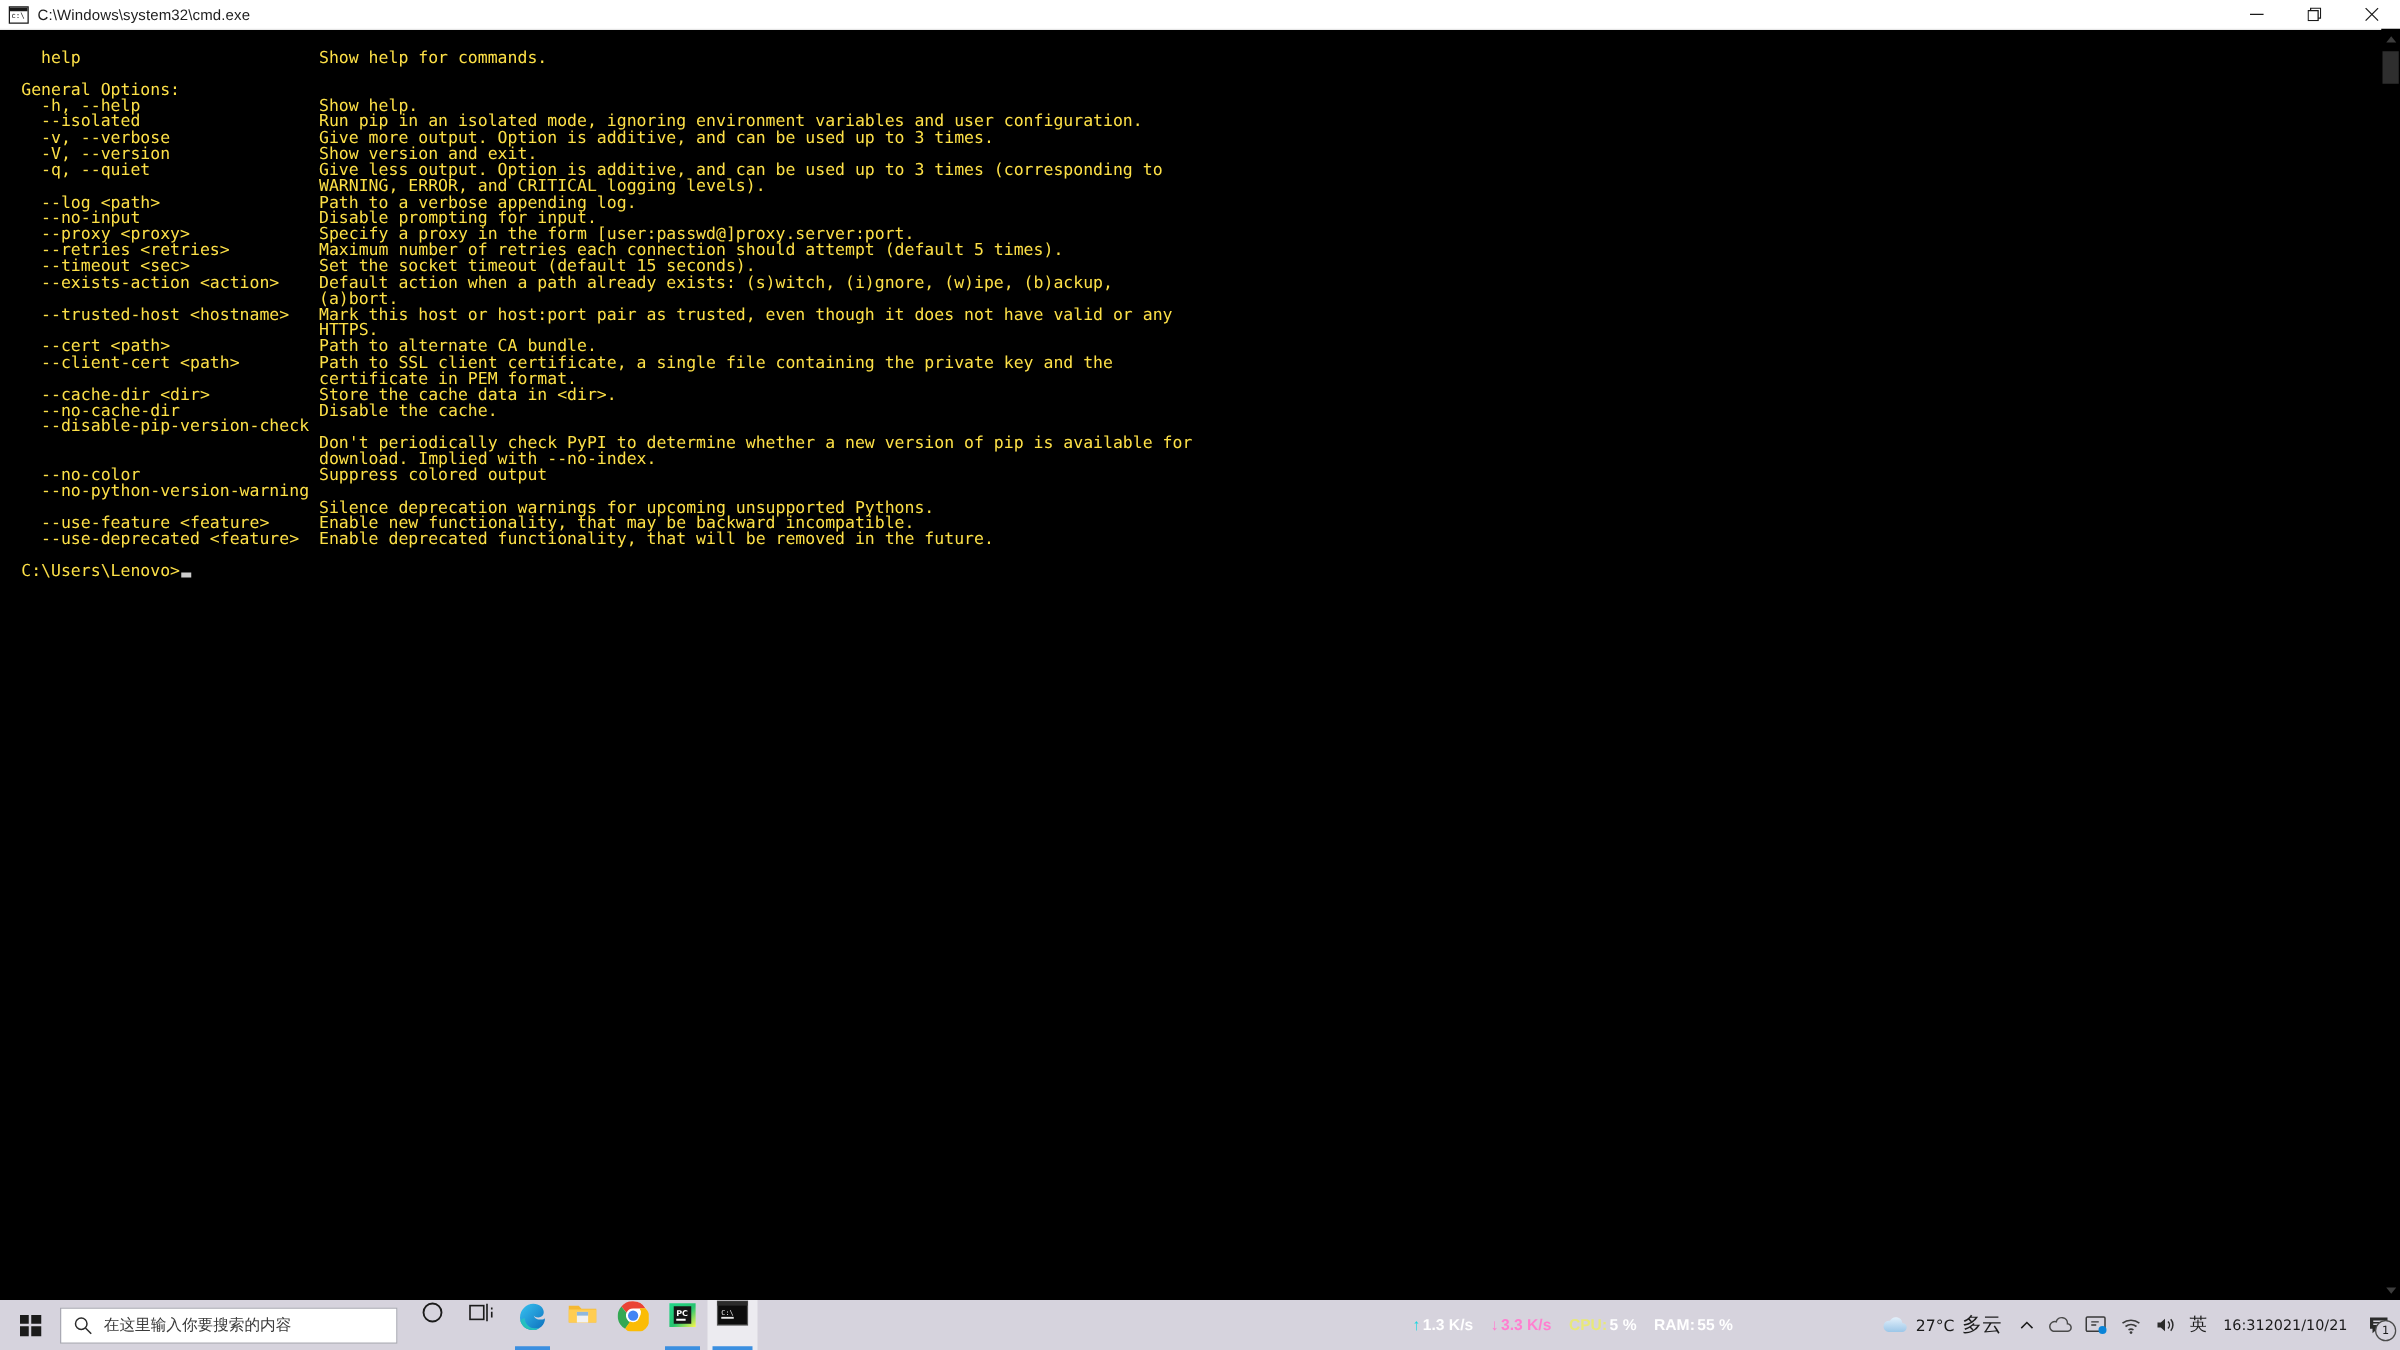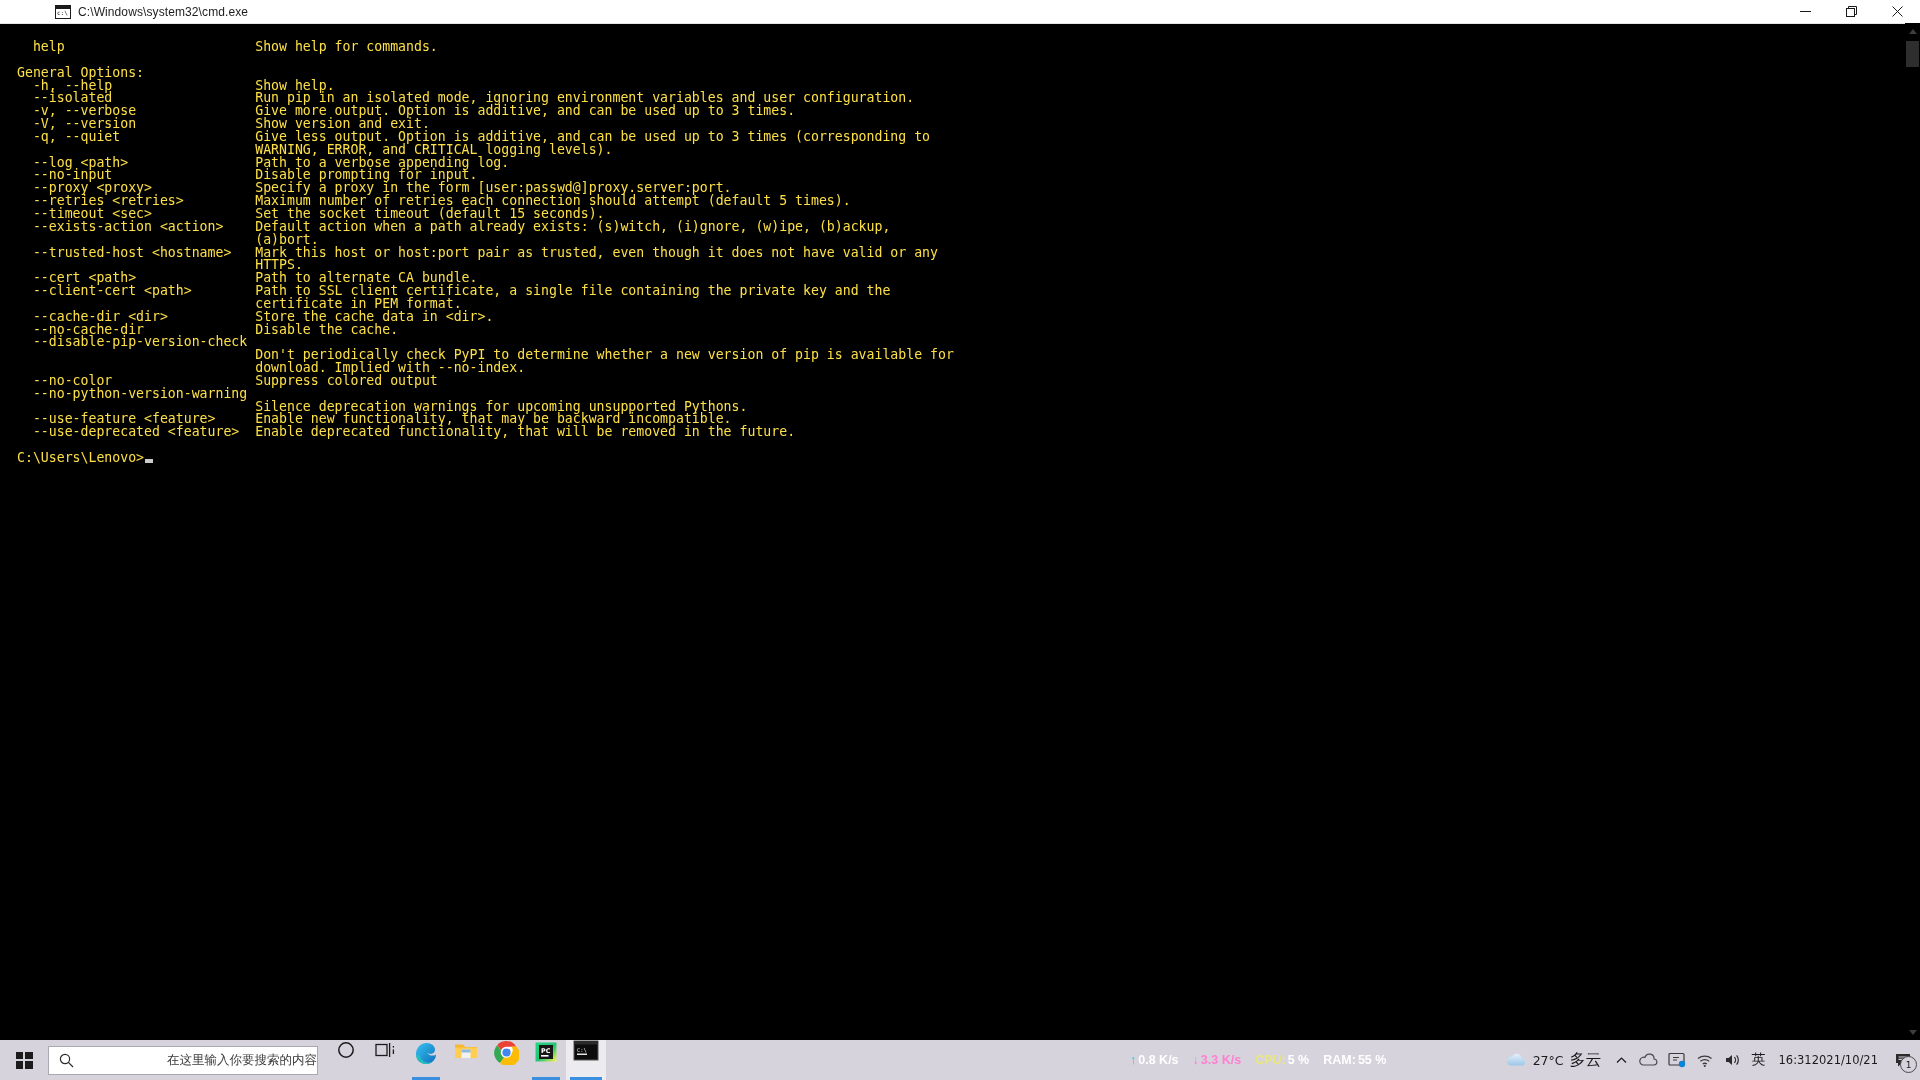--- a/index.html
+++ b/index.html
@@ -25,21 +25,20 @@
 
   
   #titlebar {
     height: 23px;
     background: #ffffff;
     border-bottom: 1px solid #e6e6e6;
     display: flex;
     align-items: center;
     flex: 0 0 auto;
     position: relative;
-    padding-left: 48px;
   }
   #title-icon {
     width: 16px; height: 14px;
     margin-left: 7px;
     margin-right: 7px;
     background: #ffffff;
     border: 1px solid #1a1a1a;
     position: relative;
     box-sizing: border-box;
     flex: 0 0 auto;
@@ -181,21 +180,20 @@
   #search-box {
     width: 270px;
     height: 29px;
     background: #ffffff;
     border: 1px solid #a9a9b3;
     display: flex;
     align-items: center;
     flex: 0 0 auto;
     margin-left: 0px;
     box-sizing: border-box;
-    justify-content: space-between;
   }
   #search-icon-wrap {
     width: 34px;
     display: flex;
     align-items: center;
     justify-content: center;
     flex: 0 0 auto;
   }
   #search-text {
     font-size: 12.5px;
@@ -457,21 +455,21 @@
         <rect x="1" y="1" width="24" height="3.5" fill="#2b2b2b"></rect>
         <text x="4" y="12" font-family="DejaVu Sans Mono, monospace" font-size="5.5" fill="#e6e6e6">C:\</text>
         <rect x="4" y="13.5" width="10" height="1.5" fill="#e6e6e6"></rect>
       </svg>
     </div>
   </div>
 
   <div id="sysmon">
     <span class="mon">
       <span style="color:#19d6e0">↑</span>
-      <span style="color:#ffffff">0.8 K/s</span>
+      <span style="color:#ffffff">1.3 K/s</span>
     </span>
     <span class="mon">
       <span style="color:#ff7fd0">↓</span>
       <span style="color:#ff7fd0">3.3 K/s</span>
     </span>
     <span class="mon">
       <span style="color:#e8e87a">CPU:</span>
       <span style="color:#ffffff">5 %</span>
     </span>
     <span class="mon">

